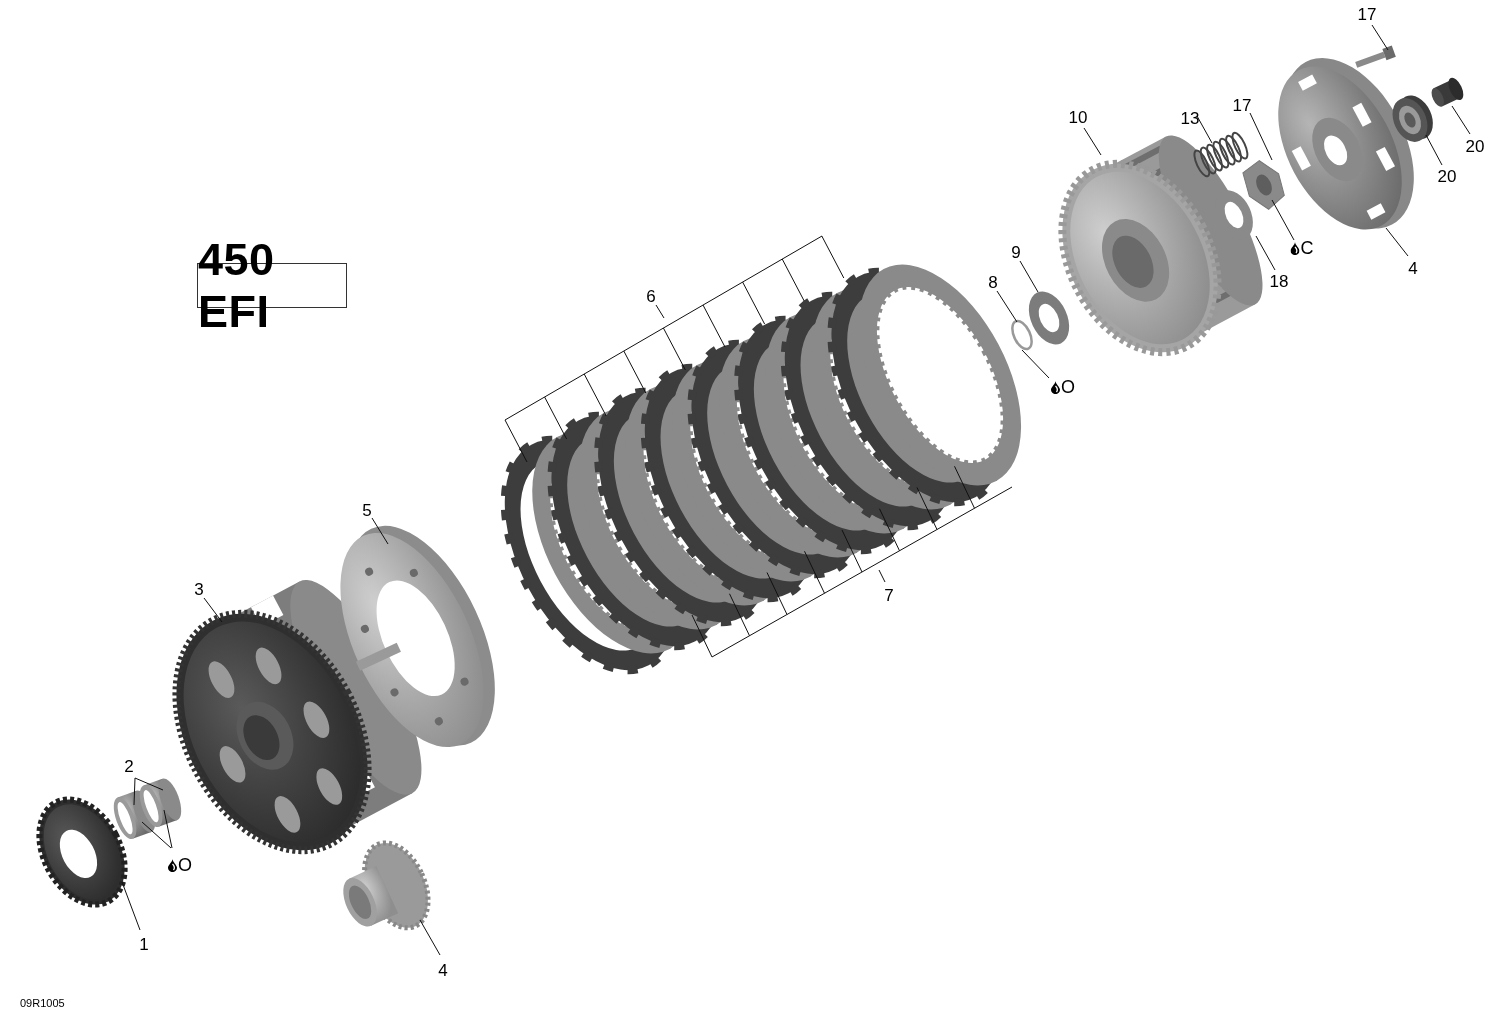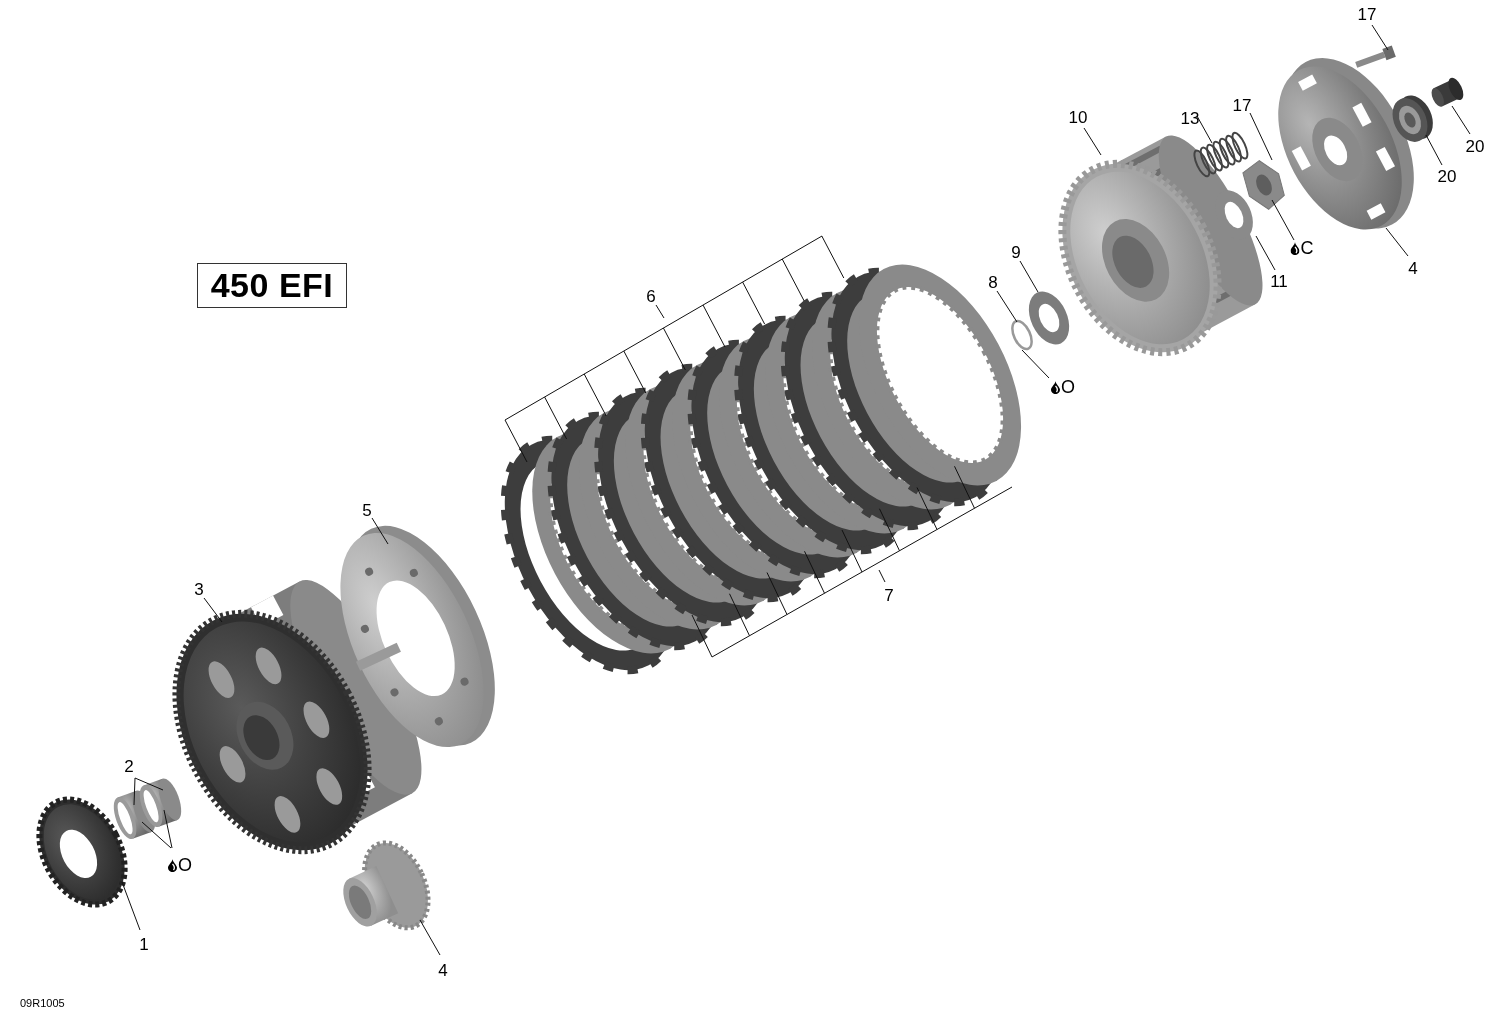--- a/index.html
+++ b/index.html
@@ -1,19 +1,19 @@
 <!DOCTYPE html>
 <html><head>
 <meta charset="utf-8">
 <style>
   html,body{margin:0;padding:0;background:#fff;}
   body{width:1500px;height:1013px;position:relative;overflow:hidden;font-family:"Liberation Sans",sans-serif;color:#000;}
   #diagram{position:absolute;left:0;top:0;width:1500px;height:1013px;}
   .model-box{position:absolute;left:197px;top:263px;width:150px;height:45px;border:1.5px solid #333;background:#fff;
-    display:flex;align-items:center;justify-content:center;font-weight:bold;font-size:34px;letter-spacing:0.5px;box-sizing:border-box;}
+    display:flex;align-items:center;justify-content:center;font-weight:bold;font-size:45px;letter-spacing:0.5px;box-sizing:border-box;}
   .callout{position:absolute;font-size:17px;line-height:1;transform:translate(-50%,-50%);white-space:nowrap;}
   .lube{position:absolute;font-size:18px;line-height:1;transform:translate(-50%,-50%);white-space:nowrap;display:flex;align-items:center;gap:1px;}
   .drop{display:inline-block;width:9px;height:13px;}
   .drawing-id{position:absolute;left:4px;top:997px;font-size:11px;padding-left:16px;}
 </style>
 </head>
 <body>
 
 <svg id="diagram" viewBox="0 0 1500 1013" xmlns="http://www.w3.org/2000/svg">
   <defs>
@@ -301,21 +301,21 @@
     <div class="callout" style="left: 144px; top: 944px;">1</div>
     <div class="callout" style="left: 129px; top: 766px;">2</div>
     <div class="callout" style="left: 199px; top: 589px;">3</div>
     <div class="callout" style="left: 443px; top: 970px;">4</div>
     <div class="callout" style="left: 367px; top: 510px;">5</div>
     <div class="callout" style="left: 651px; top: 296px;">6</div>
     <div class="callout" style="left: 889px; top: 595px;">7</div>
     <div class="callout" style="left: 993px; top: 282px;">8</div>
     <div class="callout" style="left: 1016px; top: 252px;">9</div>
     <div class="callout" style="left: 1078px; top: 117px;">10</div>
-    <div class="callout" style="left: 1279px; top: 281px;">11</div>
+    <div class="callout" style="left: 1279px; top: 281px;">18</div>
     <div class="callout" style="left: 1242px; top: 105px;">17</div>
     <div class="callout" style="left: 1190px; top: 118px;">13</div>
     <div class="callout" style="left: 1413px; top: 268px;">4</div>
     <div class="callout" style="left: 1447px; top: 176px;">20</div>
     <div class="callout" style="left: 1475px; top: 146px;">20</div>
     <div class="callout" style="left: 1367px; top: 14px;">17</div>
   </div>
 <div id="lubes">
     <div class="lube" style="left: 180px; top: 865px;">
       <svg class="drop" viewBox="0 0 9 13">

